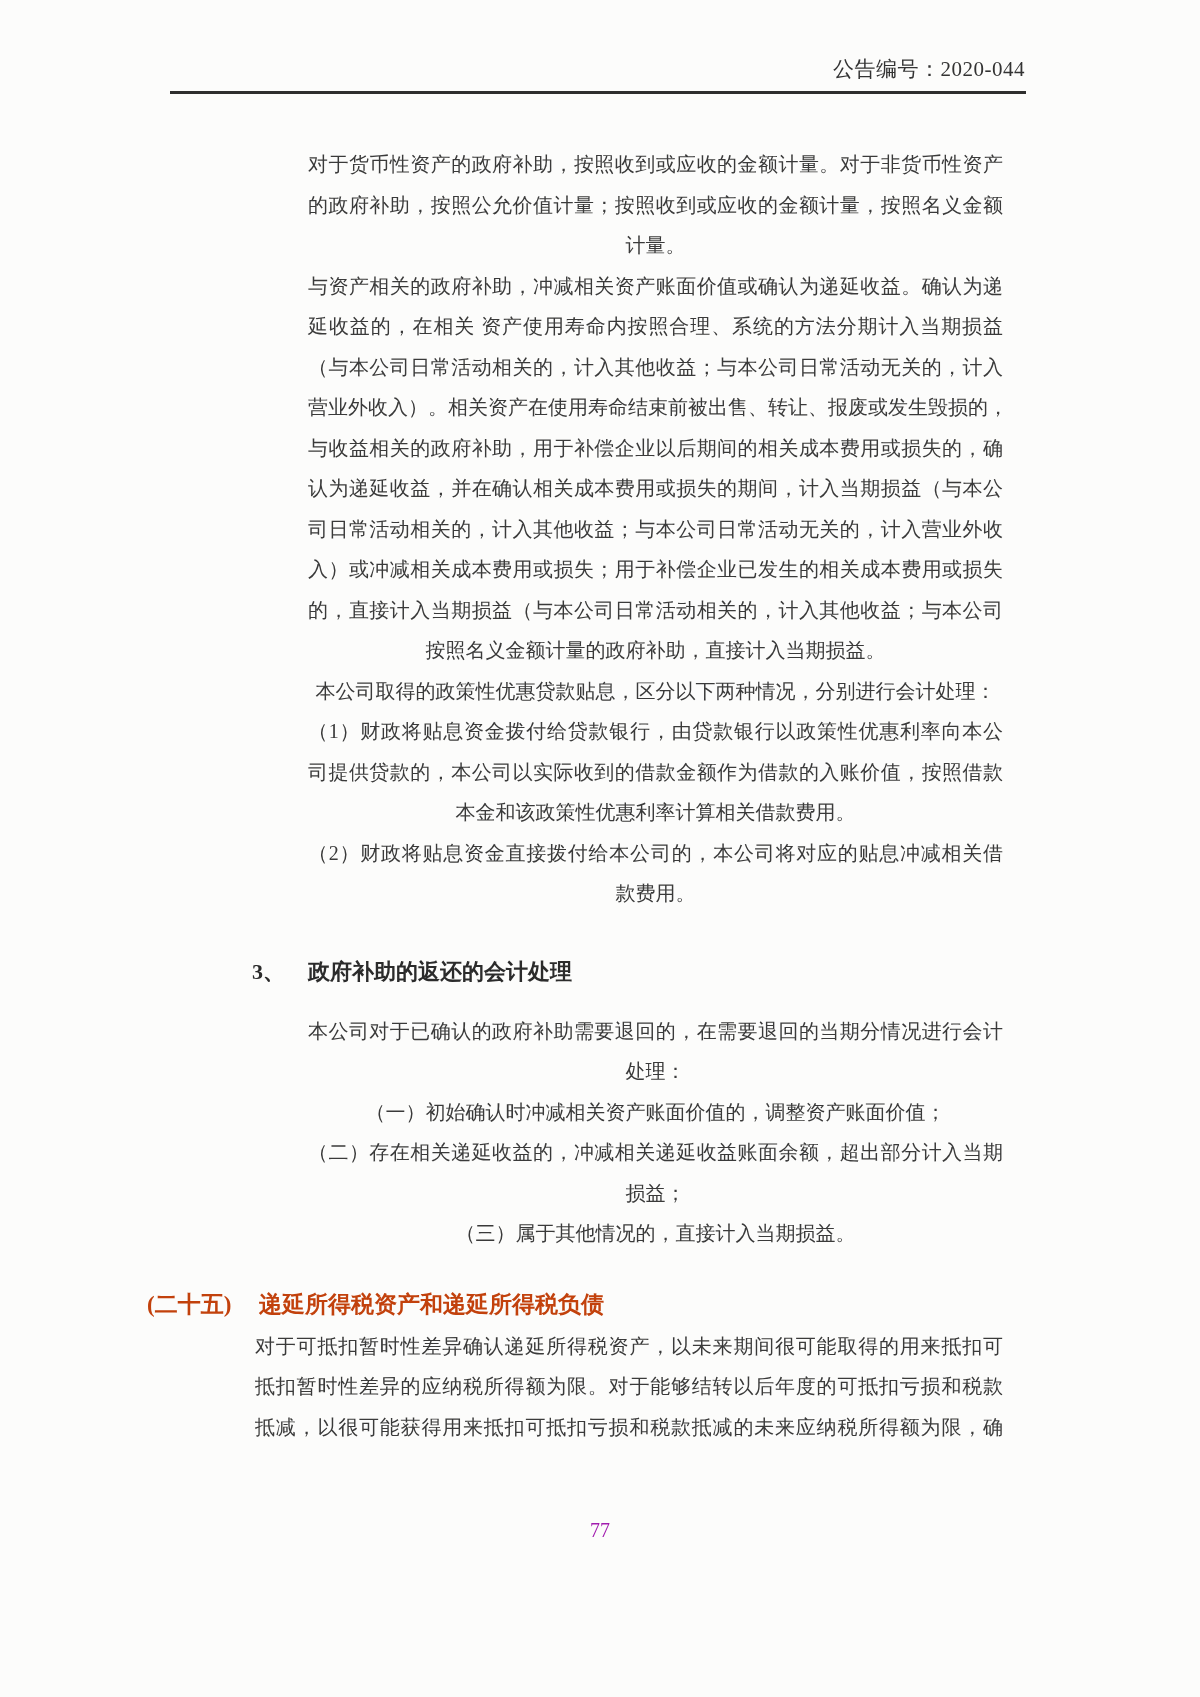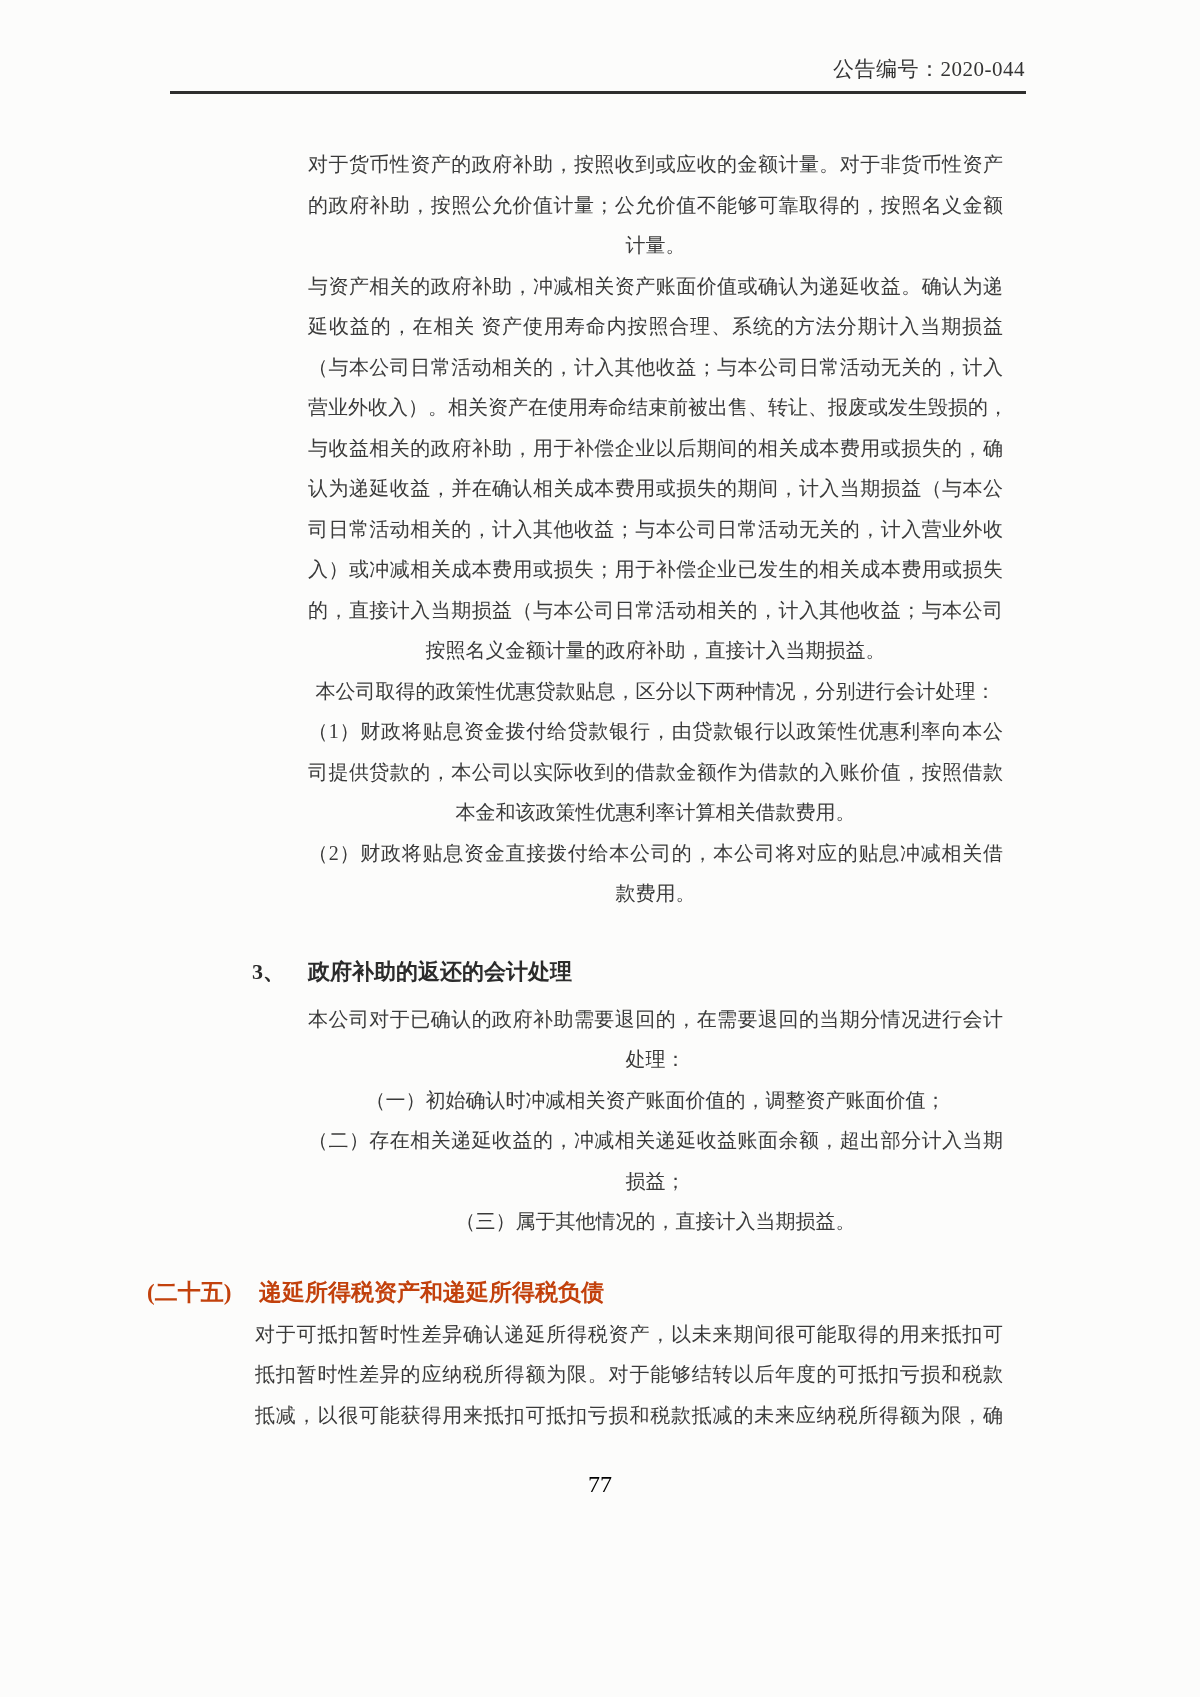--- a/index.html
+++ b/index.html
@@ -44,57 +44,57 @@
     text-align: justify;
     text-align-last: justify;
     white-space: nowrap;
     overflow: visible;
   }
   .line.last {
     text-align: center;
     text-align-last: auto;
   }
   .heading-numbered {
-    margin: 43px 0 12px 252px;
+    margin: 43px 0 24px 252px;
     font-size: 22px;
     line-height: 30px;
     font-weight: bold;
     color: #2b2b2b;
   }
   .heading-numbered .h-num { display: inline-block; width: 56px; }
   .heading-section {
     margin: 36px 0 6px 147px;
     font-size: 23px;
     line-height: 30px;
     font-weight: bold;
     color: #c2410c;
   }
   .heading-section .h-num { display: inline-block; width: 112px; }
   
   .doc-footer {
-    margin-top: 36px;
+    margin-top: 72px;
     text-align: center;
-    font-size: 24px;
-    color: #000000;
+    font-size: 20px;
+    color: #a21caf;
   }
 </style>
 </head>
 <body>
 
 <div class="page">
 
   <div class="doc-header">
     <span>公告编号：2020-044</span>
   </div>
   <hr class="header-rule">
 
   <div class="doc-flow">
       <div class="blk para-body">
         <div class="line">对于货币性资产的政府补助，按照收到或应收的金额计量。对于非货币性资产</div>
-        <div class="line">的政府补助，按照公允价值计量；公允价值不能够可靠取得的，按照名义金额</div>
+        <div class="line">的政府补助，按照公允价值计量；按照收到或应收的金额计量，按照名义金额</div>
         <div class="line last">计量。</div>
       </div>
       <div class="blk para-body">
         <div class="line">与资产相关的政府补助，冲减相关资产账面价值或确认为递延收益。确认为递</div>
         <div class="line">延收益的，在相关 资产使用寿命内按照合理、系统的方法分期计入当期损益</div>
         <div class="line">（与本公司日常活动相关的，计入其他收益；与本公司日常活动无关的，计入</div>
         <div class="line">营业外收入）。相关资产在使用寿命结束前被出售、转让、报废或发生毁损的，</div>
       </div>
       <div class="blk para-body">
         <div class="line">与收益相关的政府补助，用于补偿企业以后期间的相关成本费用或损失的，确</div>

